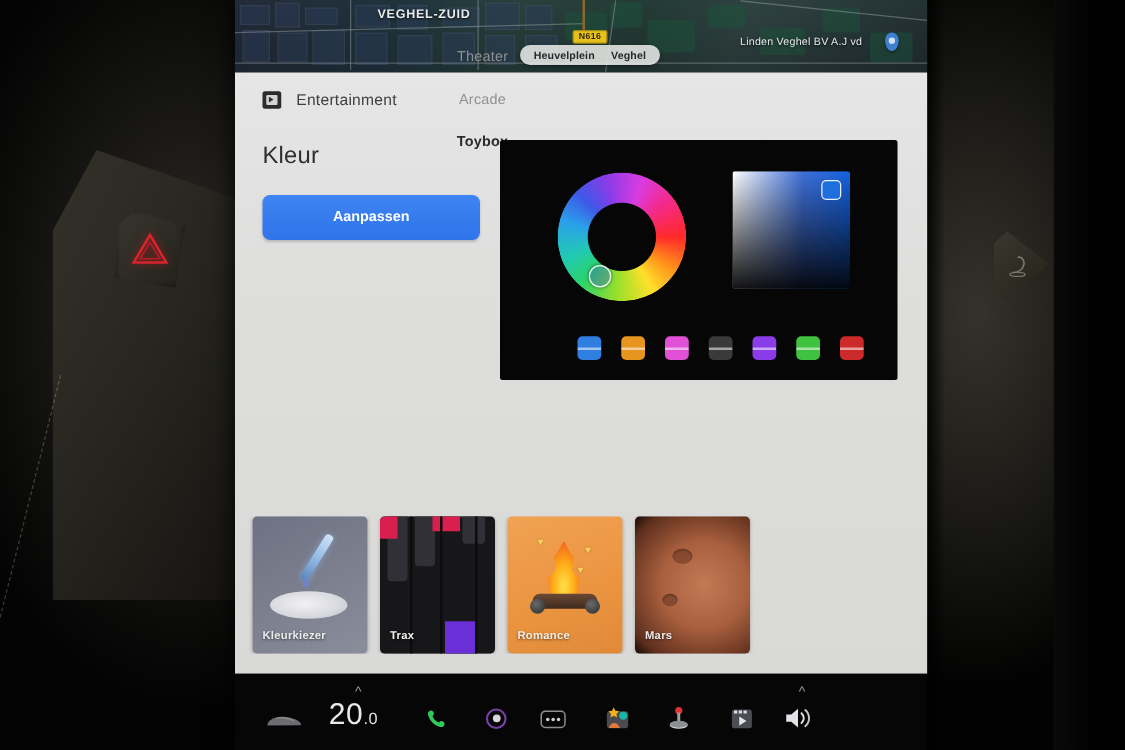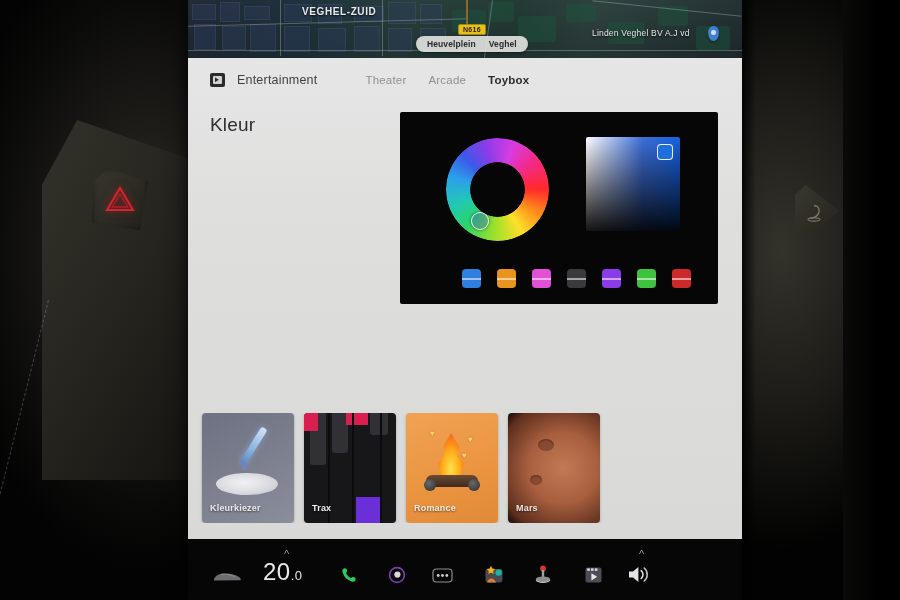--- a/index.html
+++ b/index.html
@@ -129,21 +129,21 @@
   .film-icon::before {
     content:''; position: absolute; left: 3px; top: 2.6px; width: 9px; height: 8.5px;
     background: #d2d2d2; border-radius: 1px;
   }
   .film-icon::after {
     content:''; position: absolute; left: 4.8px; top: 4.2px; width: 4px; height: 5px;
     background: #2b2b2b; clip-path: polygon(0 0, 100% 50%, 0 100%);
   }
   .ent-label { font-size: 12.5px; color: #3d3f41; letter-spacing: .2px; }
 
-  .tabs { display: flex; gap: 22px; margin-left: 48px; align-items: center; }
+  .tabs { display: flex; gap: 22px; margin-left: 48px; align-items: center; flex-direction: column; }
   .tab { font-size: 11.5px; color: #8e9194; letter-spacing: .2px; cursor: pointer; }
   .tab.active { color: #2a2c2e; font-weight: 700; }
 
   .body { display: flex; padding: 8px 0 0 22px; }
   .left-col { width: 186px; padding-top: 4px; }
   .kleur-title { font-size: 19px; color: #2c2e30; font-weight: 400; letter-spacing: .2px; }
   .kleur-desc {
     margin-top: 9px; font-size: 10.5px; line-height: 1.45; color: #8d9094;
     max-width: 158px; letter-spacing: .1px;
   }
@@ -379,20 +379,21 @@
         <div class="tabs">
           <div class="tab">Theater</div>
           <div class="tab">Arcade</div>
           <div class="tab active">Toybox</div>
         </div>
       </div>
 
       <div class="body">
         <div class="left-col">
           <div class="kleur-title">Kleur</div>
+          <button class="btn-aanpassen">Aanpassen</button>
         </div>
       </div>
 
       <div class="picker">
         <div class="wheel-wrap">
           <div class="wheel"></div>
           <div class="wheel-knob"></div>
         </div>
         <div class="sv-square">
           <div class="sv-knob"></div>

